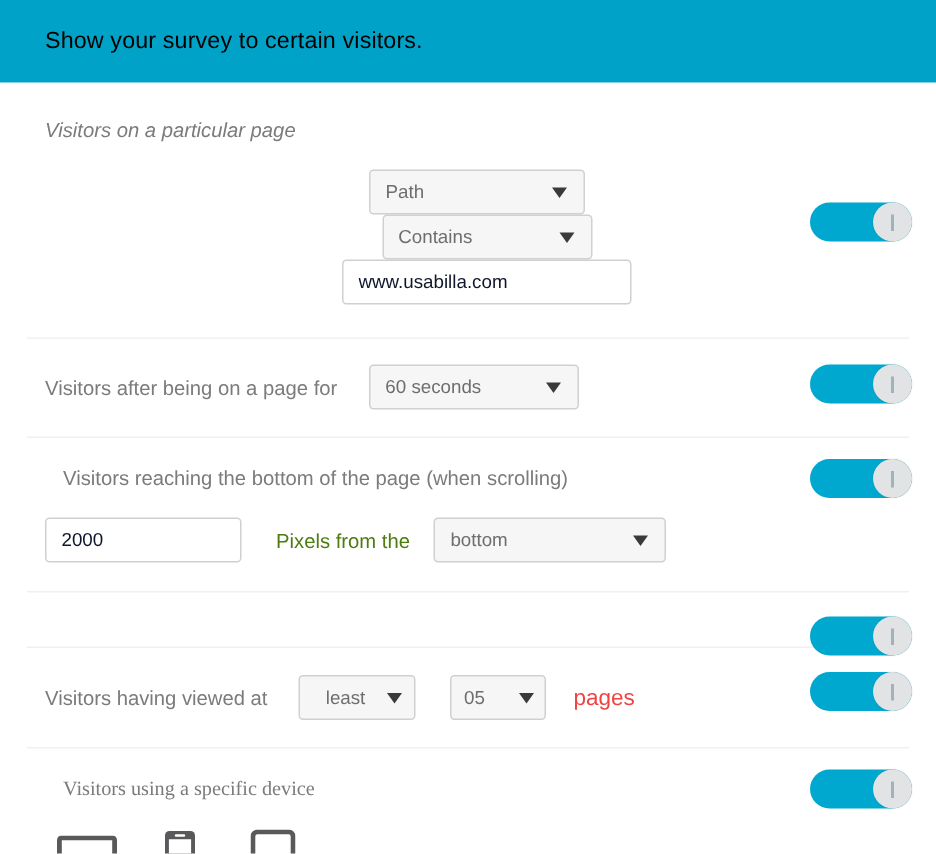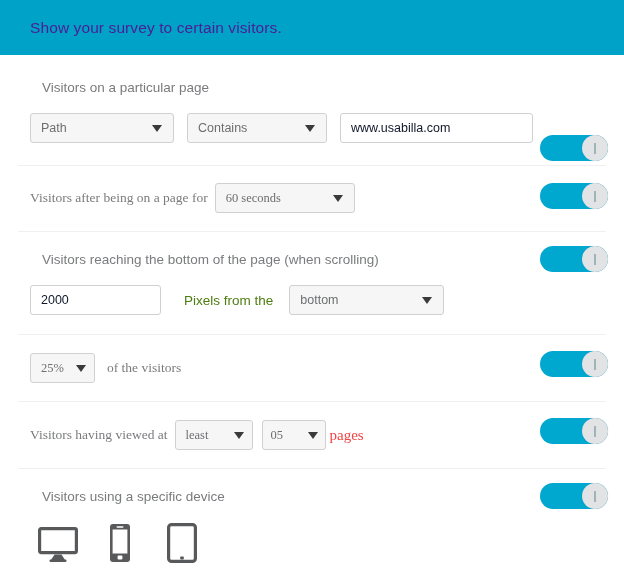--- a/index.html
+++ b/index.html
@@ -26,21 +26,21 @@
   
   .header {
     height: 55px;
     background: #00a3c7;
     display: flex;
     align-items: center;
     padding-left: 30px;
     box-sizing: border-box;
   }
   .header-title {
-    color: #4c1d95;
+    color: #000000;
     font-size: 15.5px;
     letter-spacing: 0.1px;
     font-weight: 400;
   }
 
   
   .rule-row {
     position: relative;
     padding: 0 18px;
     box-sizing: border-box;
@@ -57,22 +57,21 @@
 
   .row-label {
     font-size: 13.5px;
     color: #7a7b7d;
     white-space: nowrap;
   }
 
   .line {
     display: flex;
     align-items: center;
-    gap: 0;
-    font-family: Liberation Serif, serif;
+    gap: 14px;
   }
 
   
   .toggle {
     position: absolute;
     right: 16px;
     width: 68px;
     height: 26px;
     border-radius: 13px;
     background: #00a8d0;
@@ -136,22 +135,22 @@
     padding: 0 10px;
     font-size: 12.5px;
     color: #0f172a;
     font-family: "Liberation Sans", sans-serif;
     outline: none;
   }
   .textinput::placeholder { color: #b3b4b5; }
 
   
   .sec1 { padding-top: 23px; padding-bottom: 22px; }
-  .sec1 .row-label { margin-left: 12px; }
-  .sec1 .controls { display: flex; align-items: center; margin-top: 17px; margin-left: 12px; }
+  .sec1 .row-label { margin-left: 0; font-style: italic; }
+  .sec1 .controls { display: flex; align-items: center; margin-top: 17px; margin-left: 12px; flex-direction: column; }
   .sec1 .sel-path { width: 144px; }
   .sec1 .sel-contains { width: 140px; margin-left: 13px; justify-content: flex-end; }
   .sec1 .url-field { width: 193px; margin-left: 13px; }
   .sec1 .toggle { top: 80px; }
 
   
   .sec2 { padding-top: 17px; padding-bottom: 18px; }
   .sec2 .line { margin-left: 12px; }
   .sec2 .sel-secs { width: 140px; margin-left: 7px; }
   .sec2 .toggle { top: 17px; }
@@ -169,30 +168,30 @@
   .sec4 { padding-top: 18px; padding-bottom: 18px; }
   .sec4 .line { margin-left: 12px; }
   .sec4 .sel-pct { width: 65px; }
   .sec4 .sel-pct .caret { margin: 0 8px 0 6px; }
   .sec4 .pct-label { margin-left: 12px; font-size: 13.5px; color: #7a7b7d; }
   .sec4 .toggle { top: 16px; }
 
   
   .sec5 { padding-top: 18px; padding-bottom: 18px; }
   .sec5 .line { margin-left: 12px; }
-  .sec5 .sel-least { width: 78px; margin-left: 7px; }
+  .sec5 .sel-least { width: 78px; margin-left: 7px; text-align: center; }
   .sec5 .sel-least .caret { margin: 0 8px 0 8px; }
   .sec5 .sel-num { width: 64px; margin-left: 9px; padding-left: 8px; }
   .sec5 .sel-num .caret { margin: 0 7px 0 4px; }
   .sec5 .pages-label { margin-left: 4px; font-size: 15px; color: #ef4444; }
   .sec5 .toggle { top: 16px; }
 
   
   .sec6 { padding-top: 18px; padding-bottom: 10px; }
-  .sec6 .row-label { margin-left: 12px; }
+  .sec6 .row-label { margin-left: 12px; font-family: Liberation Serif, serif; }
   .sec6 .toggle { top: 14px; }
   .devices {
     display: flex;
     align-items: flex-end;
     margin-top: 16px;
     margin-left: 12px;
   }
   .device {
     width: 56px;
     display: flex;
@@ -265,27 +264,20 @@
     </div>
     <div class="toggle">
       <span class="knob">
           <i></i>
         </span>
     </div>
   </div>
   <div class="divider"></div>
 
   <div class="rule-row sec4">
-    <div class="line">
-      <div class="select sel-pct">
-        <span class="sel-text">25%</span>
-        <span class="caret"></span>
-      </div>
-      <span class="pct-label">of the visitors</span>
-    </div>
     <div class="toggle">
       <span class="knob">
           <i></i>
         </span>
     </div>
   </div>
   <div class="divider"></div>
 
   <div class="rule-row sec5">
     <div class="line">

